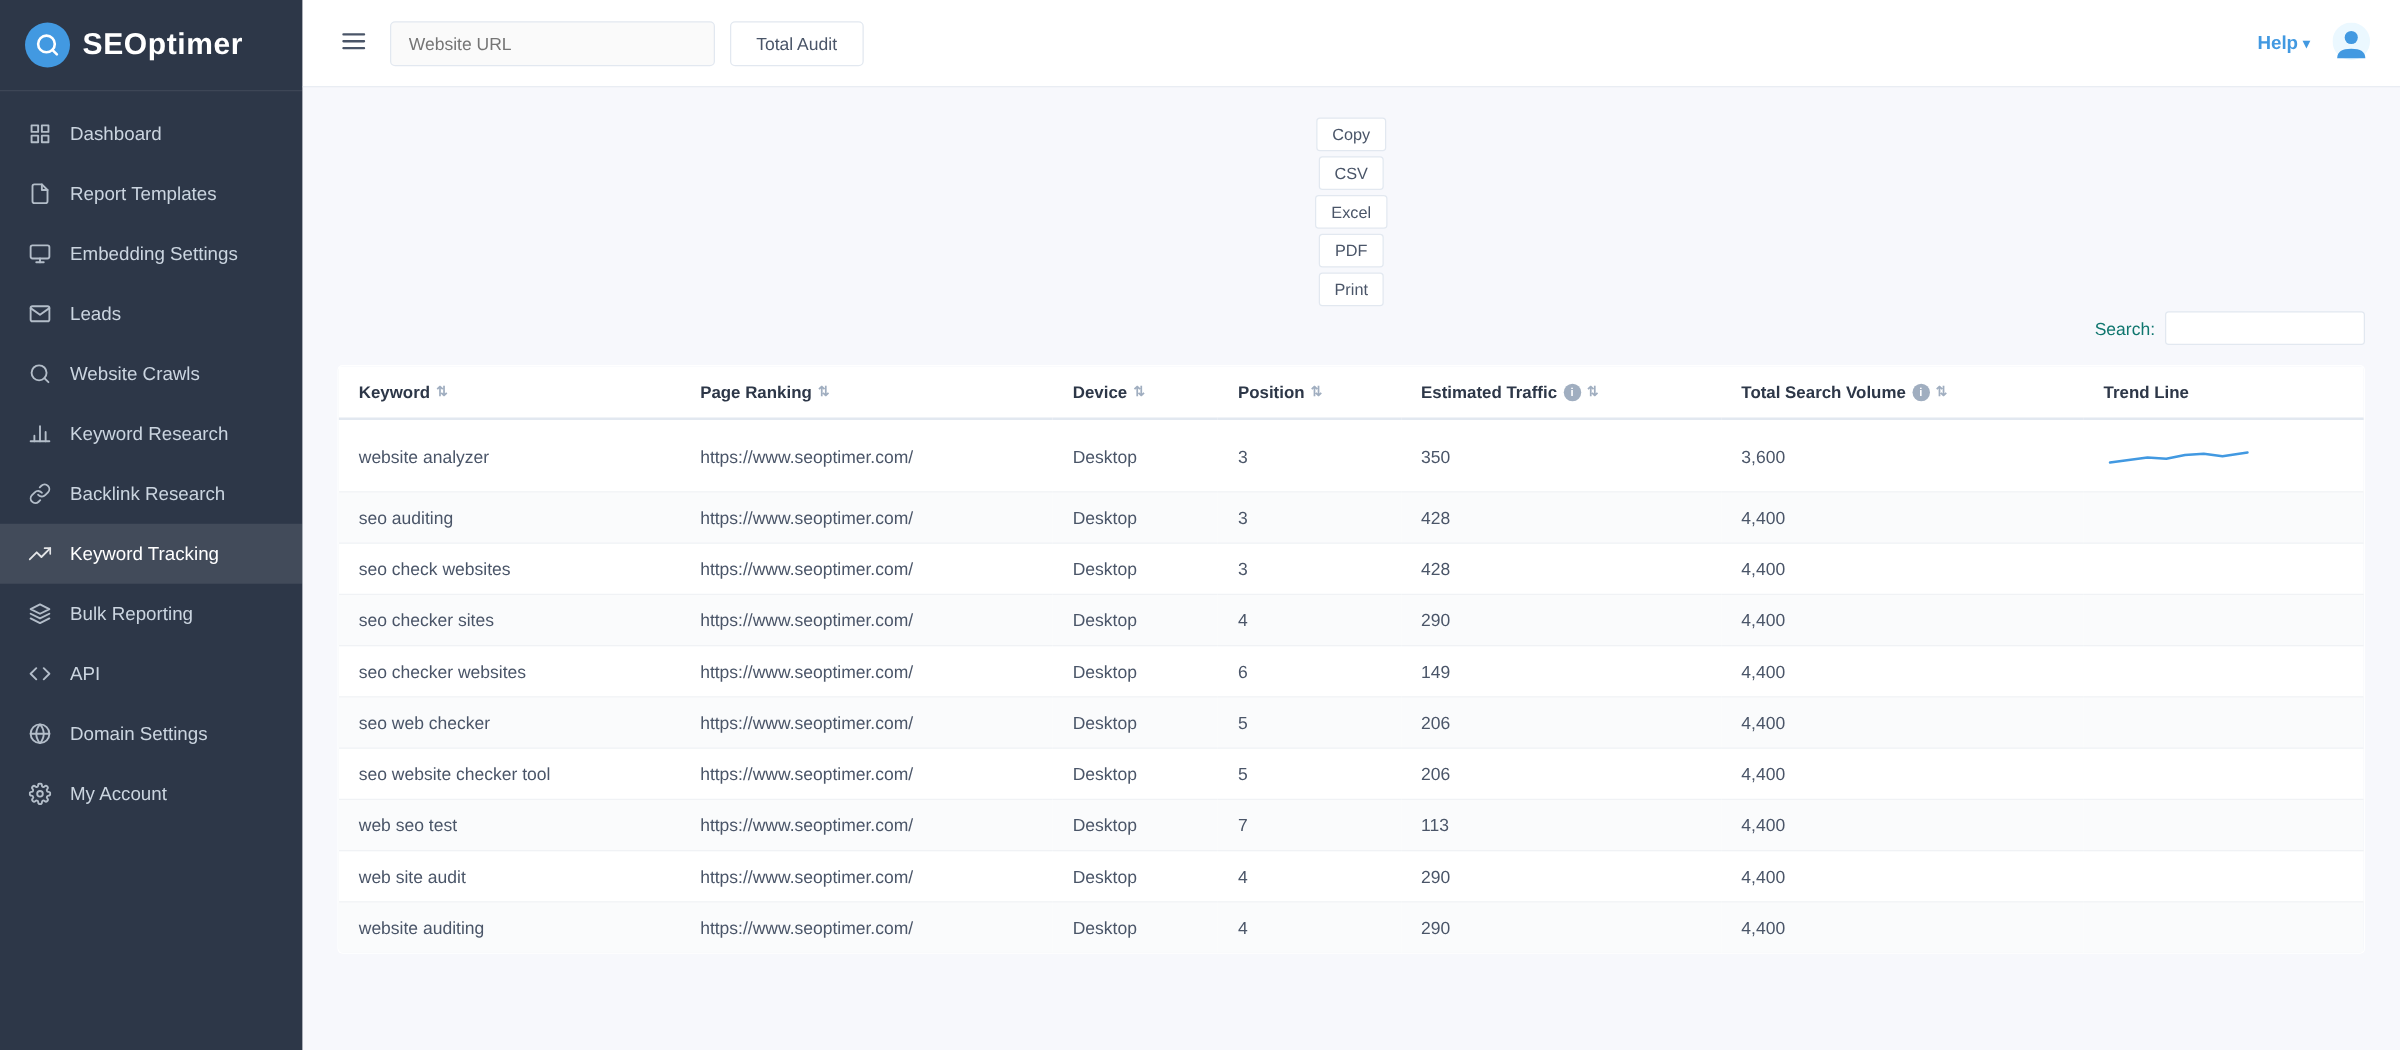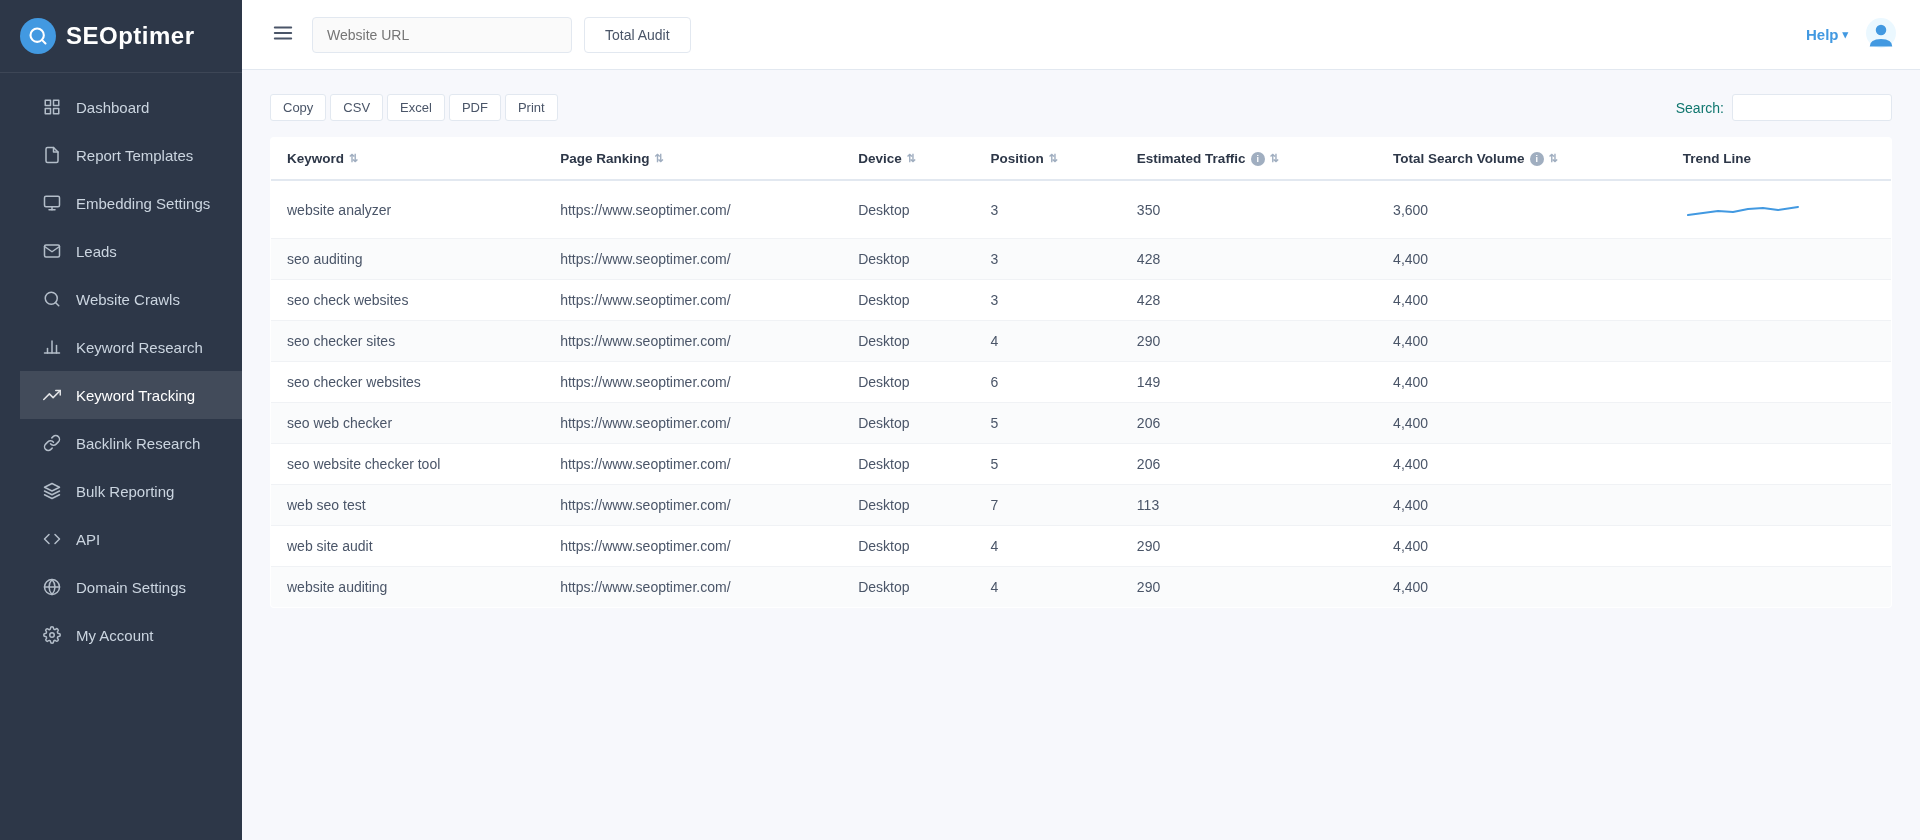--- a/index.html
+++ b/index.html
@@ -31,21 +31,21 @@
       font-size: 16px;
       font-weight: bold;
       flex-shrink: 0;
     }
     .logo-text {
       color: white;
       font-size: 24px;
       font-weight: 600;
       letter-spacing: 0.5px;
     }
-    .sidebar-nav { padding: 10px 0; flex: 1; margin-left: 20px; }
+    .sidebar-nav { padding: 10px 0; flex: 1; }
     .sidebar-item {
       display: flex;
       align-items: center;
       padding: 14px 22px;
       color: #cbd5e0;
       font-size: 15px;
       cursor: pointer;
       gap: 14px;
       transition: background 0.15s;
     }
@@ -137,20 +137,21 @@
       padding: 24px 28px;
       background: #f7f8fc;
     }
 
     
     .table-controls {
       display: flex;
       align-items: center;
       margin-bottom: 16px;
       gap: 4px;
+      flex-direction: column;
     }
     .export-btn {
       padding: 5px 12px;
       border: 1px solid #e2e8f0;
       background: white;
       font-size: 13px;
       color: #4a5568;
       cursor: pointer;
       border-radius: 3px;
     }
@@ -297,38 +298,38 @@
         <svg viewBox="0 0 24 24" fill="none" stroke="currentColor" stroke-width="2" stroke-linecap="round" stroke-linejoin="round">
           <line x1="18" y1="20" x2="18" y2="10"></line>
             <line x1="12" y1="20" x2="12" y2="4"></line>
             <line x1="6" y1="20" x2="6" y2="14"></line>
             <line x1="2" y1="20" x2="22" y2="20"></line>
         </svg>
       </span>
       <span>Keyword Research</span>
     </div>
 
+    <div class="sidebar-item">
+      <span class="sidebar-icon">
+        <svg viewBox="0 0 24 24" fill="none" stroke="currentColor" stroke-width="2" stroke-linecap="round" stroke-linejoin="round">
+          <path d="M10 13a5 5 0 0 0 7.54.54l3-3a5 5 0 0 0-7.07-7.07l-1.72 1.71"></path>
+            <path d="M14 11a5 5 0 0 0-7.54-.54l-3 3a5 5 0 0 0 7.07 7.07l1.71-1.71"></path>
+        </svg>
+      </span>
+      <span>Backlink Research</span>
+    </div>
+
     <div class="sidebar-item active">
       <span class="sidebar-icon">
         <svg viewBox="0 0 24 24" fill="none" stroke="currentColor" stroke-width="2" stroke-linecap="round" stroke-linejoin="round">
           <polyline points="23 6 13.5 15.5 8.5 10.5 1 18"></polyline>
             <polyline points="17 6 23 6 23 12"></polyline>
         </svg>
       </span>
       <span>Keyword Tracking</span>
-    </div>
-
-    <div class="sidebar-item">
-      <span class="sidebar-icon">
-        <svg viewBox="0 0 24 24" fill="none" stroke="currentColor" stroke-width="2" stroke-linecap="round" stroke-linejoin="round">
-          <path d="M10 13a5 5 0 0 0 7.54.54l3-3a5 5 0 0 0-7.07-7.07l-1.72 1.71"></path>
-            <path d="M14 11a5 5 0 0 0-7.54-.54l-3 3a5 5 0 0 0 7.07 7.07l1.71-1.71"></path>
-        </svg>
-      </span>
-      <span>Backlink Research</span>
     </div>
 
     <div class="sidebar-item">
       <span class="sidebar-icon">
         <svg viewBox="0 0 24 24" fill="none" stroke="currentColor" stroke-width="2" stroke-linecap="round" stroke-linejoin="round">
           <polygon points="12 2 2 7 12 12 22 7 12 2"></polygon>
             <polyline points="2 17 12 22 22 17"></polyline>
             <polyline points="2 12 12 17 22 12"></polyline>
         </svg>
       </span>

